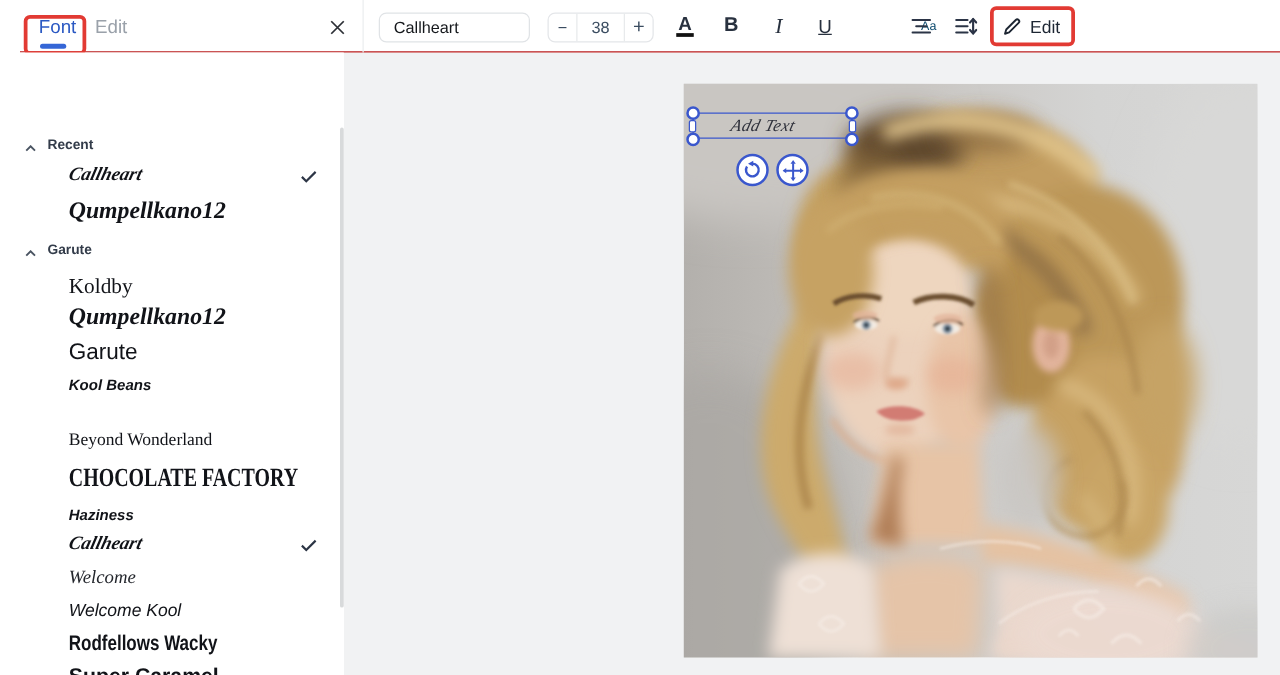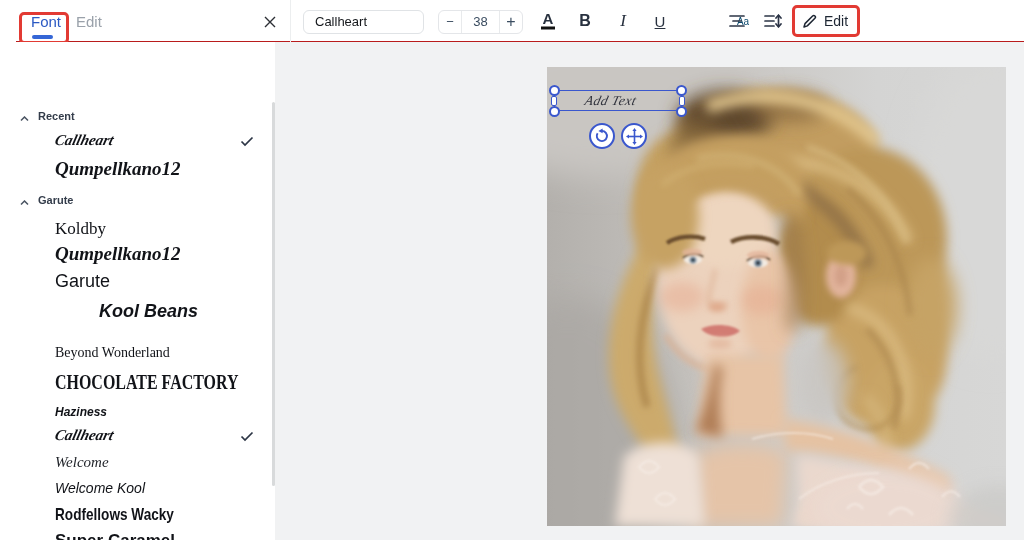--- a/index.html
+++ b/index.html
@@ -252,21 +252,21 @@
 
     <div class="sect" style="top:152px;">
       <svg width="9" height="6" viewBox="0 0 9 6">
           <path d="M1 4.5 L4.5 1 L8 4.5" fill="none" stroke="#4a5462" stroke-width="1.5"></path>
         </svg>
       <b style="font-weight:600;color:#333c4a">Garute</b>
     </div>
     <div class="fname" style="top:177px;font-family:Liberation Serif, serif;font-size:17px;">Koldby</div>
     <div class="fname" style="top:201px;font-family:'Liberation Serif',serif;font-style:italic;font-weight:bold;font-size:19px;">Qumpellkano12</div>
     <div class="fname" style="top:229px;font-size:18px;">Garute</div>
-    <div class="fname" style="top:259px;font-weight:bold;font-style:italic;font-size:18px;margin-left:44px;">Kool Beans</div>
+    <div class="fname" style="top:259px;font-weight:bold;font-style:italic;font-size:12px;">Kool Beans</div>
     <div class="fname" style="top:303px;font-family:'Liberation Serif',serif;font-size:14px;">Beyond Wonderland</div>
     <div class="fname" style="top:328px;font-family:'Liberation Serif',serif;font-weight:bold;font-size:21px;transform-origin:left;transform:scaleX(0.76);">CHOCOLATE FACTORY</div>
     <div class="fname" style="top:363px;font-weight:bold;font-style:italic;font-size:12px;text-align:center;">Haziness</div>
     <div class="fname" style="top:385px;font-family:'Liberation Serif',serif;font-style:italic;font-weight:bold;font-size:15px;transform:skewX(-14deg);">Callheart</div>
     <svg class="check" style="top:389px" width="14" height="11" viewBox="0 0 14 11">
         <path d="M1.5 5.5 L5 9 L12.5 1.5" fill="none" stroke="#2c3545" stroke-width="1.7"></path>
       </svg>
     <div class="fname" style="top:412px;font-family:'Liberation Serif',serif;font-style:italic;font-size:15px;color:#23262c;">Welcome</div>
     <div class="fname" style="top:438px;font-style:italic;font-size:14px;">Welcome Kool</div>
     <div class="fname" style="top:463px;font-weight:bold;font-size:17px;transform-origin:left;transform:scaleX(0.80);">Rodfellows Wacky</div>

